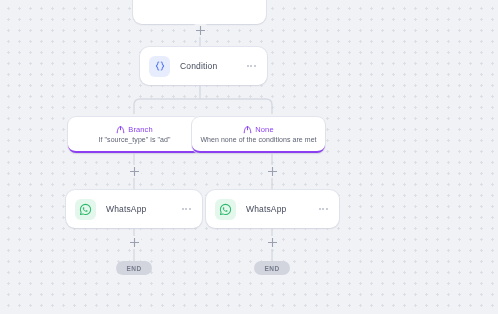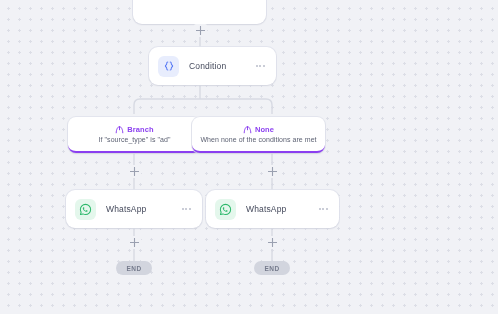--- a/index.html
+++ b/index.html
@@ -133,21 +133,21 @@
   .branch-head {
     display: flex;
     align-items: center;
     justify-content: center;
     gap: 3px;
     margin-bottom: 2px;
   }
   .branch-head svg { display: block; }
   .branch-title {
     font-size: 7.5px;
-    font-weight: bold;
+    font-weight: normal;
     color: #8b3ff0;
     letter-spacing: 0.1px;
     white-space: nowrap;
   }
   .branch-desc {
     font-size: 7px;
     color: #5d6273;
     white-space: nowrap;
     letter-spacing: 0.05px;
   }
@@ -196,21 +196,21 @@
   </svg>
 
   <div id="node-partial" class="node"></div>
 
   <div class="plus-btn" style="left:200px; top:30px;">
     <svg width="9" height="9" viewBox="0 0 9 9" aria-hidden="true">
       <path d="M4.5 0.4 V8.6 M0.4 4.5 H8.6" stroke="#9aa0b0" stroke-width="1.1" stroke-linecap="round"></path>
     </svg>
   </div>
 
-  <div class="node action-node" style="left:149px; top:47px; width:127px;">
+  <div class="node action-node" style="left:140px; top:47px; width:127px;">
     <span class="node-icon icon-condition">
       <svg width="12" height="12" viewBox="0 0 14 14" aria-hidden="true">
         <path d="M5.6 2.3 C4.3 2.3 4.3 3.4 4.3 4.4 C4.3 5.5 3.8 6.2 2.9 6.2 L2.9 7.8 C3.8 7.8 4.3 8.5 4.3 9.6 C4.3 10.6 4.3 11.7 5.6 11.7" fill="none" stroke="#5b7cf5" stroke-width="1.25" stroke-linecap="round" stroke-linejoin="round"></path>
         <path d="M8.4 2.3 C9.7 2.3 9.7 3.4 9.7 4.4 C9.7 5.5 10.2 6.2 11.1 6.2 L11.1 7.8 C10.2 7.8 9.7 8.5 9.7 9.6 C9.7 10.6 9.7 11.7 8.4 11.7" fill="none" stroke="#5b7cf5" stroke-width="1.25" stroke-linecap="round" stroke-linejoin="round"></path>
       </svg>
     </span>
     <span class="node-label">Condition</span>
     <span class="node-menu">
       <i></i>
         <i></i>

